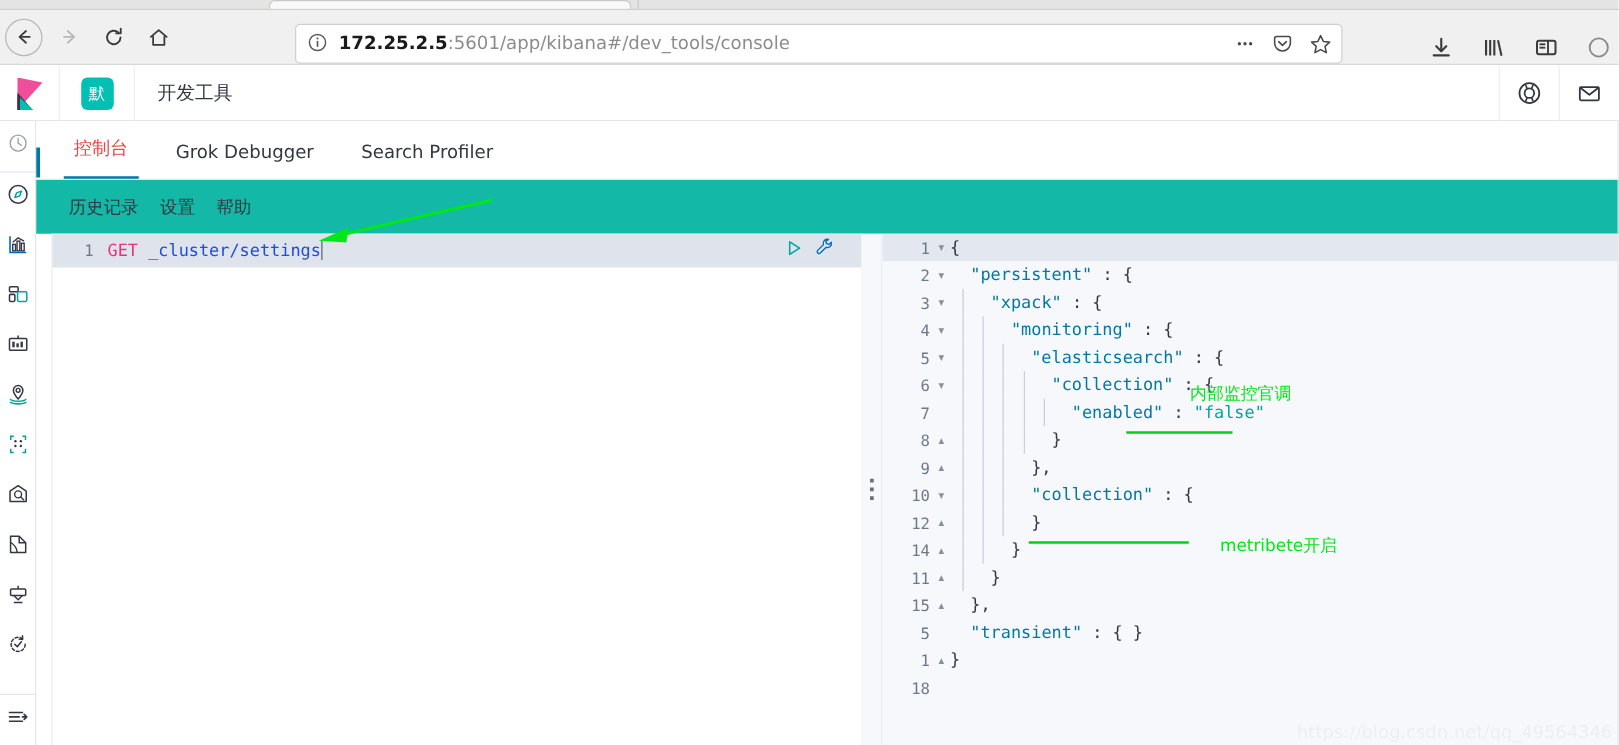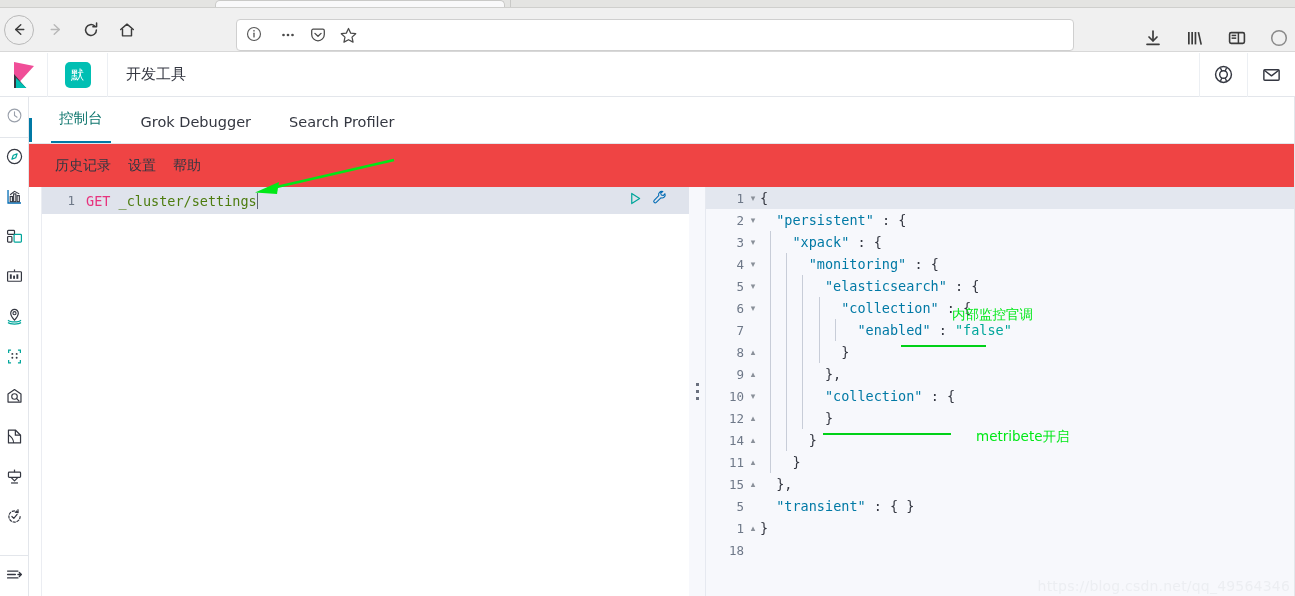--- a/index.html
+++ b/index.html
@@ -105,29 +105,29 @@
   
   .tabs-row {
     position: absolute; top: 97px; left: 29px; width: 1266px; height: 47px;
     background: #ffffff; border-bottom: 1px solid #e3e6eb;
     display: flex; align-items: flex-end; padding-left: 22px;
   }
   .tab {
     font-size: 14.5px; color: #343741; padding: 0 8px 13px 8px; margin-right: 22px;
     cursor: pointer; font-family: "DejaVu Sans", sans-serif; white-space: nowrap;
   }
-  .tab.active { color: #0f766e; border-bottom: 2px solid #0079a5; font-weight: 400; }
+  .tab.active { color: #ef4444; border-bottom: 2px solid #0079a5; font-weight: 400; }
   .tab-indicator {
     position: absolute; left: 0; top: 21px; width: 3px; height: 24px; background: #0079a5;
   }
 
   
   .console-menu {
     position: absolute; top: 144px; left: 29px; width: 1266px; height: 43px;
-    background: #ef4444; display: flex; align-items: center; padding-left: 26px; gap: 17px;
+    background: #14b8a6; display: flex; align-items: center; padding-left: 26px; gap: 17px;
   }
   .console-menu-item {
     font-size: 14px; color: #343741; cursor: pointer;
     font-family: "DejaVu Sans", sans-serif;
   }
 
   
   .editor-left {
     position: absolute; top: 187px; left: 41px; width: 648px; height: 409px;
     background: #ffffff; border-left: 1px solid #ebedf2;
@@ -137,21 +137,21 @@
     display: flex; align-items: center;
   }
   .gutter-num {
     width: 44px; text-align: right; padding-right: 11px; font-size: 12.5px;
     color: #6e7888; font-family: "DejaVu Sans Mono", monospace;
   }
   .code {
     font-family: "DejaVu Sans Mono", monospace; font-size: 13.5px; white-space: pre;
   }
   .kw-get { color: #e7337e; }
-  .path { color: #4d7c0f; }
+  .path { color: #1d4ed8; }
   .caret {
     display: inline-block; width: 1px; height: 16px; background: #5f6673;
     vertical-align: -3px;
   }
   .req-actions {
     position: absolute; right: 22px; top: 3px; display: flex; align-items: center; gap: 9px;
   }
   .req-actions .ico { cursor: pointer; }
 
   .splitter {
@@ -252,20 +252,21 @@
     </div>
 
     <div class="urlbar">
       <span class="url-info-icon">
         <svg width="18" height="18" viewBox="0 0 20 20">
             <circle cx="10" cy="10" r="7.2" fill="none" stroke="#5a5a5a" stroke-width="1.3"></circle>
             <circle cx="10" cy="6.4" r="0.95" fill="#5a5a5a"></circle>
             <rect x="9.25" y="8.4" width="1.5" height="5.6" rx=".7" fill="#5a5a5a"></rect>
           </svg>
       </span>
+      <span class="url-text"><b>172.25.2.5</b><span>:5601/app/kibana#/dev_tools/console</span></span>
       <span class="url-actions">
         <span class="ico">
           <svg width="18" height="18" viewBox="0 0 20 20">
               <circle cx="5" cy="10" r="1.5" fill="#4a4a4a"></circle>
               <circle cx="10" cy="10" r="1.5" fill="#4a4a4a"></circle>
               <circle cx="15" cy="10" r="1.5" fill="#4a4a4a"></circle>
             </svg>
         </span>
         <span class="ico">
           <svg width="18" height="18" viewBox="0 0 20 20">

